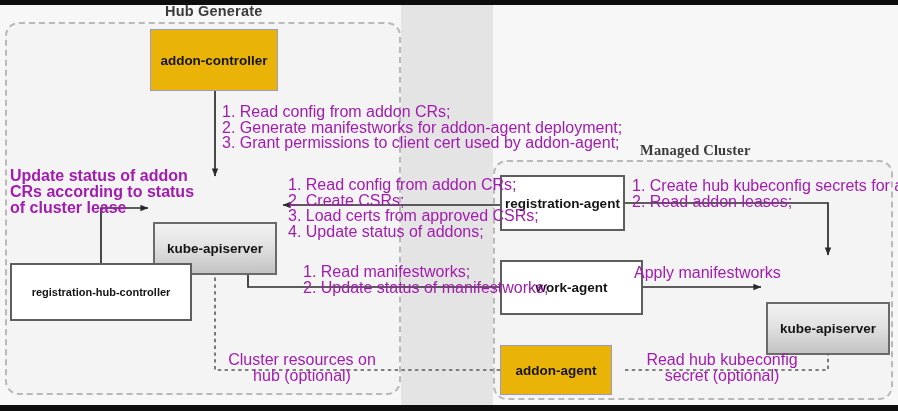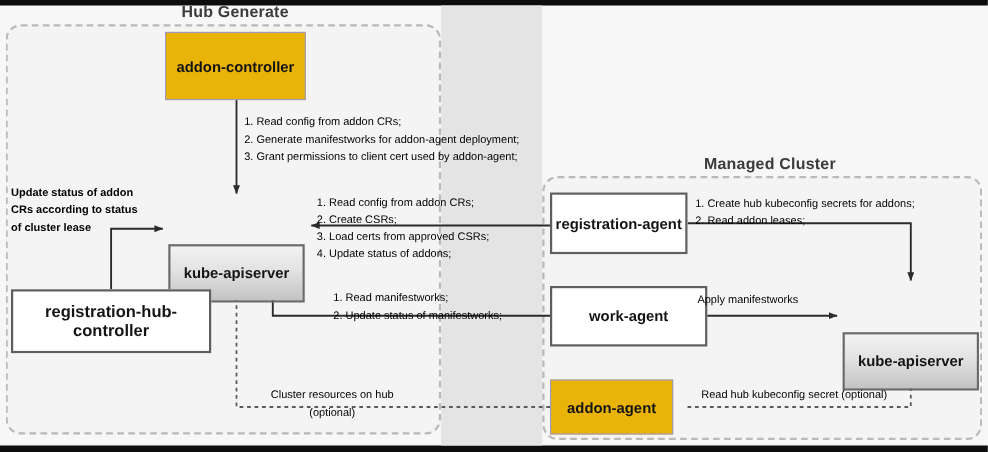--- a/index.html
+++ b/index.html
@@ -17,46 +17,46 @@
   #hub-cluster-region{left:5px;top:22px;width:396px;height:373px;background:#f4f4f4;}
   #managed-cluster-region{left:493px;top:160px;width:400px;height:240px;background:#f4f4f4;}
   
   #overlap-band{position:absolute;left:401px;top:5px;width:92px;height:400px;background:#e4e4e4;}
 
   .cluster-title{
     position:absolute;font-size:14.5px;font-weight:bold;color:#3b3b3b;
     letter-spacing:.2px;white-space:nowrap;
   }
   #hub-cluster-title{left:165px;top:3px;}
-  #managed-cluster-title{left:640px;top:142px;}
+  #managed-cluster-title{left:640px;top:142px;font-family:Liberation Serif, serif;}
 
   
   .node{
     position:absolute;box-sizing:border-box;display:flex;
     align-items:center;justify-content:center;
     font-size:13.5px;font-weight:bold;color:#141414;text-align:center;
   }
   .node.lavender{background:#eab308;border:1.5px solid #9a9ac4;}
   .node.white{background:#ffffff;border:2px solid #5e5e5e;}
   .node.apiserver{
     background:linear-gradient(180deg,#f2f2f2 0%,#e2e2e2 45%,#c3c3c3 100%);
     border:2px solid #6a6a6a;
     margin-top:42px;
   }
 
   #addon-controller-node{left:150px;top:29px;width:128px;height:62px;}
   #hub-apiserver-node{left:153px;top:180px;width:124px;height:53px;}
-  #registration-hub-controller-node{left:10px;top:263px;width:182px;height:58px;font-size:15px;}
+  #registration-hub-controller-node{left:10px;top:263px;width:182px;height:58px;font-size:11px;}
   #registration-agent-node{left:500px;top:175px;width:125px;height:56px;}
   #work-agent-node{left:500px;top:260px;width:143px;height:55px;}
   #addon-agent-node{left:500px;top:345px;width:112px;height:50px;}
   #managed-apiserver-node{left:766px;top:260px;width:124px;height:53px;}
 
   
-  .annot{position:absolute;font-size:10px;color:#000000;line-height:15.5px;white-space:pre;}
+  .annot{position:absolute;font-size:16px;color:#a21caf;line-height:15.5px;white-space:pre;}
   .annot.center{text-align:center;white-space:normal;}
   #annot-addon-controller{left:222px;top:104px;}
   #annot-hub-apiserver-right{left:288px;top:177px;}
   #annot-lease{left:10px;top:168px;line-height:16px;font-weight:bold;}
   #annot-registration-agent{left:632px;top:178px;}
   #annot-manifestworks{left:255px;top:264px;margin-left:48px;}
   #annot-apply{left:634px;top:265px;}
   #annot-access-hub{left:228px;top:352px;width:148px;}
   #annot-read-secret{left:636px;top:352px;width:172px;}
 

